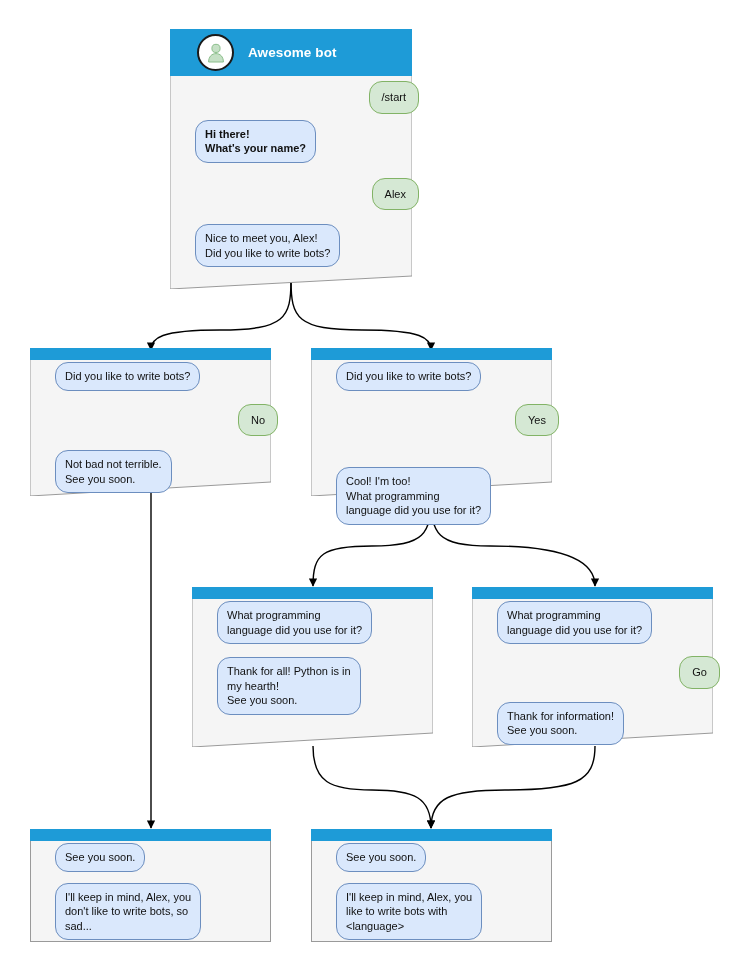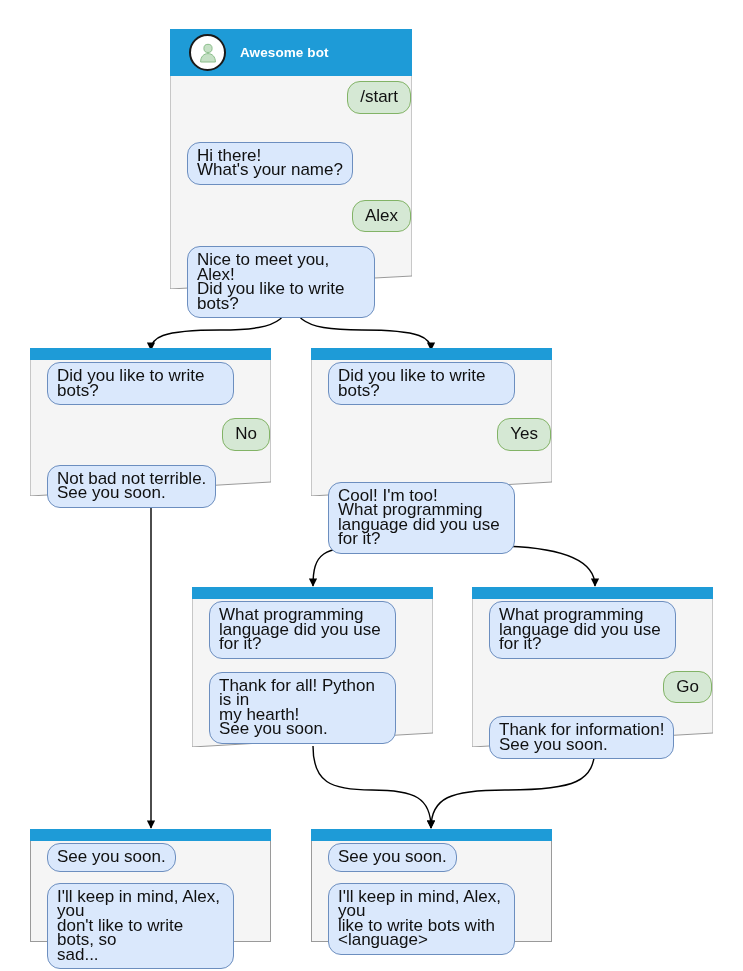--- a/index.html
+++ b/index.html
@@ -35,21 +35,21 @@
   }
   .win-shape {
     position: absolute;
     left: 0;
     top: 0;
     width: 100%;
     height: 100%;
   }
   .win-content {
     position: absolute;
-    left: 8px;
+    left: 16px;
     top: 0;
     width: 100%;
     height: 100%;
   }
   
   .win-header {
     position: absolute;
     left: 0;
     top: 0;
     width: 100%;
@@ -100,21 +100,21 @@
     width: 100%;
   }
   .row.bot  { justify-content: flex-start; }
   .row.user { justify-content: flex-end; }
 
   .bubble {
     box-sizing: border-box;
     border-radius: 13px;
     border-style: solid;
     border-width: 1px;
-    font-size: 17px;
+    font-size: 11px;
     line-height: 14.5px;
     color: #101010;
     padding: 6px 9px 6px 9px;
     white-space: pre-line;
     max-width: 84%;
   }
   .bubble.bot {
     background: #dae8fc;
     border-color: #6c8ebf;
   }
@@ -166,21 +166,21 @@
             <circle cx="12" cy="7.4" r="4.1" fill="#c5e0c5" stroke="#8cbf8c" stroke-width="1"></circle>
             <path d="M4.6 21 C4.6 15.6 7.9 12.6 12 12.6 C16.1 12.6 19.4 15.6 19.4 21 Z" fill="#c5e0c5" stroke="#8cbf8c" stroke-width="1"></path>
           </svg>
         </div>
         <div class="win-title">Awesome bot</div>
       </div>
       <div class="messages" style="top:52px;">
         <div class="row user" style="margin-top:0px;">
           <div class="bubble user">/start</div>
         </div>
-        <div class="row bot" style="margin-top:28px;">
+        <div class="row bot" style="margin-top:6px;font-weight:bold;">
           <div class="bubble bot">Hi there!
 What's your name?</div>
         </div>
         <div class="row user" style="margin-top:15px;">
           <div class="bubble user">Alex</div>
         </div>
         <div class="row bot" style="margin-top:14px;">
           <div class="bubble bot">Nice to meet you, Alex!
 Did you like to write bots?</div>
         </div>

